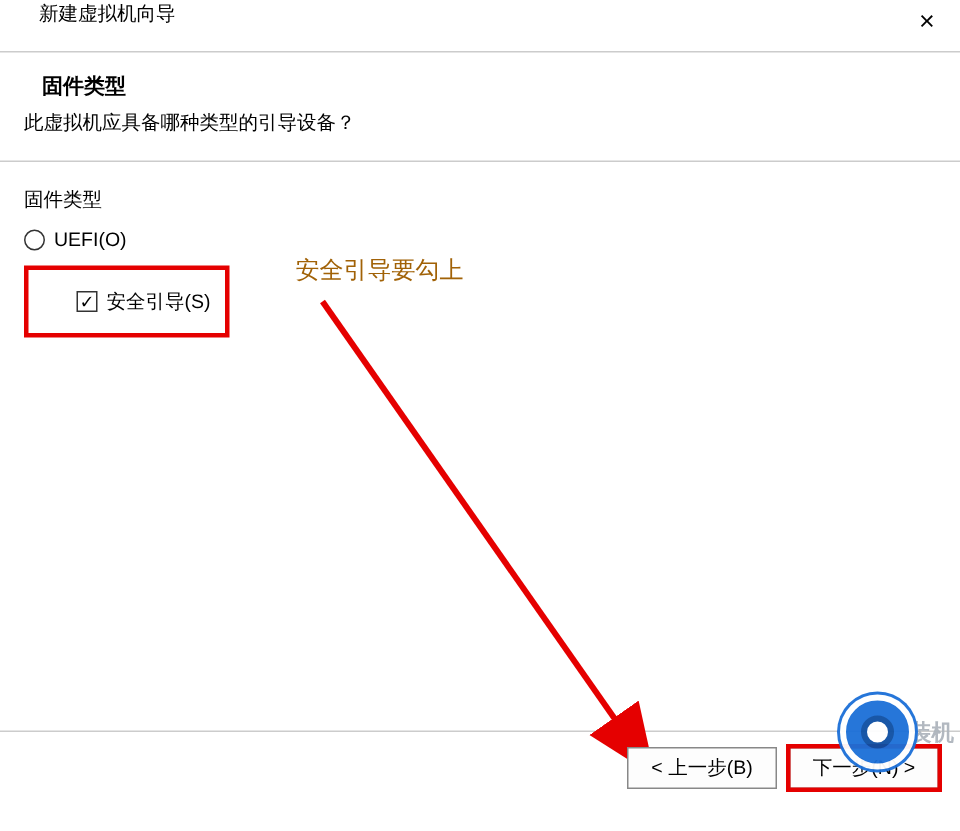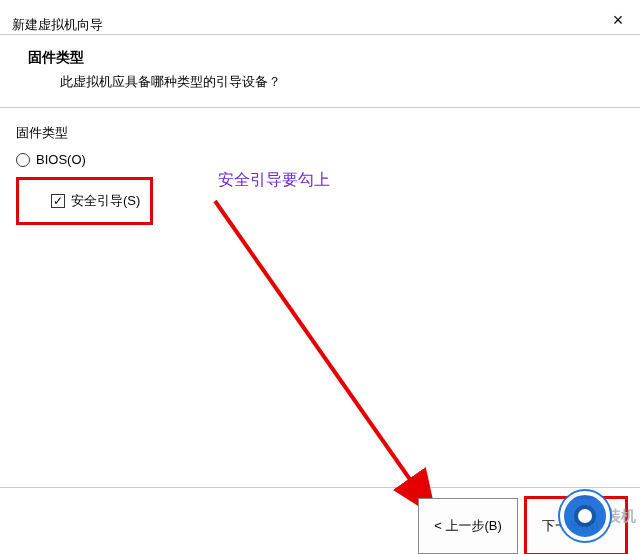--- a/index.html
+++ b/index.html
@@ -1,32 +1,32 @@
 <!DOCTYPE html>
 <html><head>
 <meta charset="utf-8">
 <style>
   html,body{margin:0;padding:0;width:640px;height:554px;font-family:"Microsoft YaHei","Segoe UI",sans-serif;font-size:13px;color:#000;background:#fff;overflow:hidden}
-  .titlebar{display:flex;align-items:flex-end;justify-content:space-between;height:34px;padding:0 8px 0 12px;border-bottom:1px solid #ccc}
+  .titlebar{display:flex;align-items:flex-start;justify-content:space-between;height:34px;padding:0 8px 0 26px;border-bottom:1px solid #ccc}
   .titlebar-close{font-size:18px;width:28px;text-align:center;line-height:28px;font-family:Arial,sans-serif}
   .header{padding:14px 16px 16px 16px;border-bottom:1px solid #ccc}
   .header-title{font-weight:700;font-size:14px;margin-bottom:6px;margin-left:12px}
-  .header-sub{margin-left:44px;font-size:13px}
+  .header-sub{font-size:13px}
   .content{position:relative;padding:16px 16px 8px 16px;height:380px;border-bottom:1px solid #ccc;box-sizing:border-box}
   .group-label{font-size:13px;margin-bottom:10px}
   .radio-row{display:flex;align-items:center;margin:6px 0}
   .radio-circle{width:14px;height:14px;border:1px solid #333;border-radius:50%;display:inline-flex;align-items:center;justify-content:center;margin-right:6px;box-sizing:border-box}
   .radio-dot{width:6px;height:6px;background:#000;border-radius:50%}
   .check-row{display:flex;align-items:center;margin:6px 0 6px 22px}
   .check-box{width:14px;height:14px;border:1px solid #333;display:inline-flex;align-items:center;justify-content:center;margin-right:6px;font-size:12px;line-height:1;box-sizing:border-box}
   .highlight-box{border:3px solid #e50000;padding:6px 10px;display:inline-block;margin-top:4px}
-  .annotation-text{position:absolute;left:218px;top:62px;color:#6d28d9;font-size:16px;font-weight:500}
+  .annotation-text{position:absolute;left:197px;top:62px;color:#a16207;font-size:16px;font-weight:500}
   .arrow-svg{position:absolute;left:200px;top:85px;pointer-events:none}
   .footer{display:flex;justify-content:flex-end;align-items:center;padding:10px 14px;gap:8px}
-  .btn{border:1px solid #888;background:#fdfdfd;padding:18px 14px;font-size:13px;font-family:inherit;min-width:100px;text-align:center;box-sizing:border-box}
+  .btn{border:1px solid #888;background:#fdfdfd;padding:4px 14px;font-size:13px;font-family:inherit;min-width:100px;text-align:center;box-sizing:border-box}
   .btn-highlight{outline:3px solid #e50000;outline-offset:-1px}
   .watermark{position:absolute;right:4px;bottom:23px;display:flex;align-items:center;gap:4px;opacity:0.95}
   .wm-circle{width:42px;height:42px;border-radius:50%;background:#1b6fd8;display:flex;align-items:center;justify-content:center;position:relative;border:4px solid #fff;box-shadow:0 0 0 2px #1b6fd8}
   .wm-inner{width:14px;height:14px;border-radius:50%;background:#fff;border:4px solid #0d4fa3}
   .wm-text{color:#aeb5bd;font-size:15px;font-weight:600;margin-left:-8px}
   .footer-wrap{position:relative}
 </style>
 </head>
 <body>
 
@@ -38,21 +38,21 @@
 <div class="header">
   <div class="header-title">固件类型</div>
   <div class="header-sub">此虚拟机应具备哪种类型的引导设备？</div>
 </div>
 
 <div class="content">
   <div class="group-label">固件类型</div>
 
   <div class="radio-row">
     <span class="radio-circle"></span>
-    <span>BIOS(O)</span>
+    <span>UEFI(O)</span>
   </div>
 
   <div class="highlight-box">
     <div class="check-row">
       <span class="check-box">
           <span>✓</span>
         </span>
       <span>安全引导(S)</span>
     </div>
   </div>

